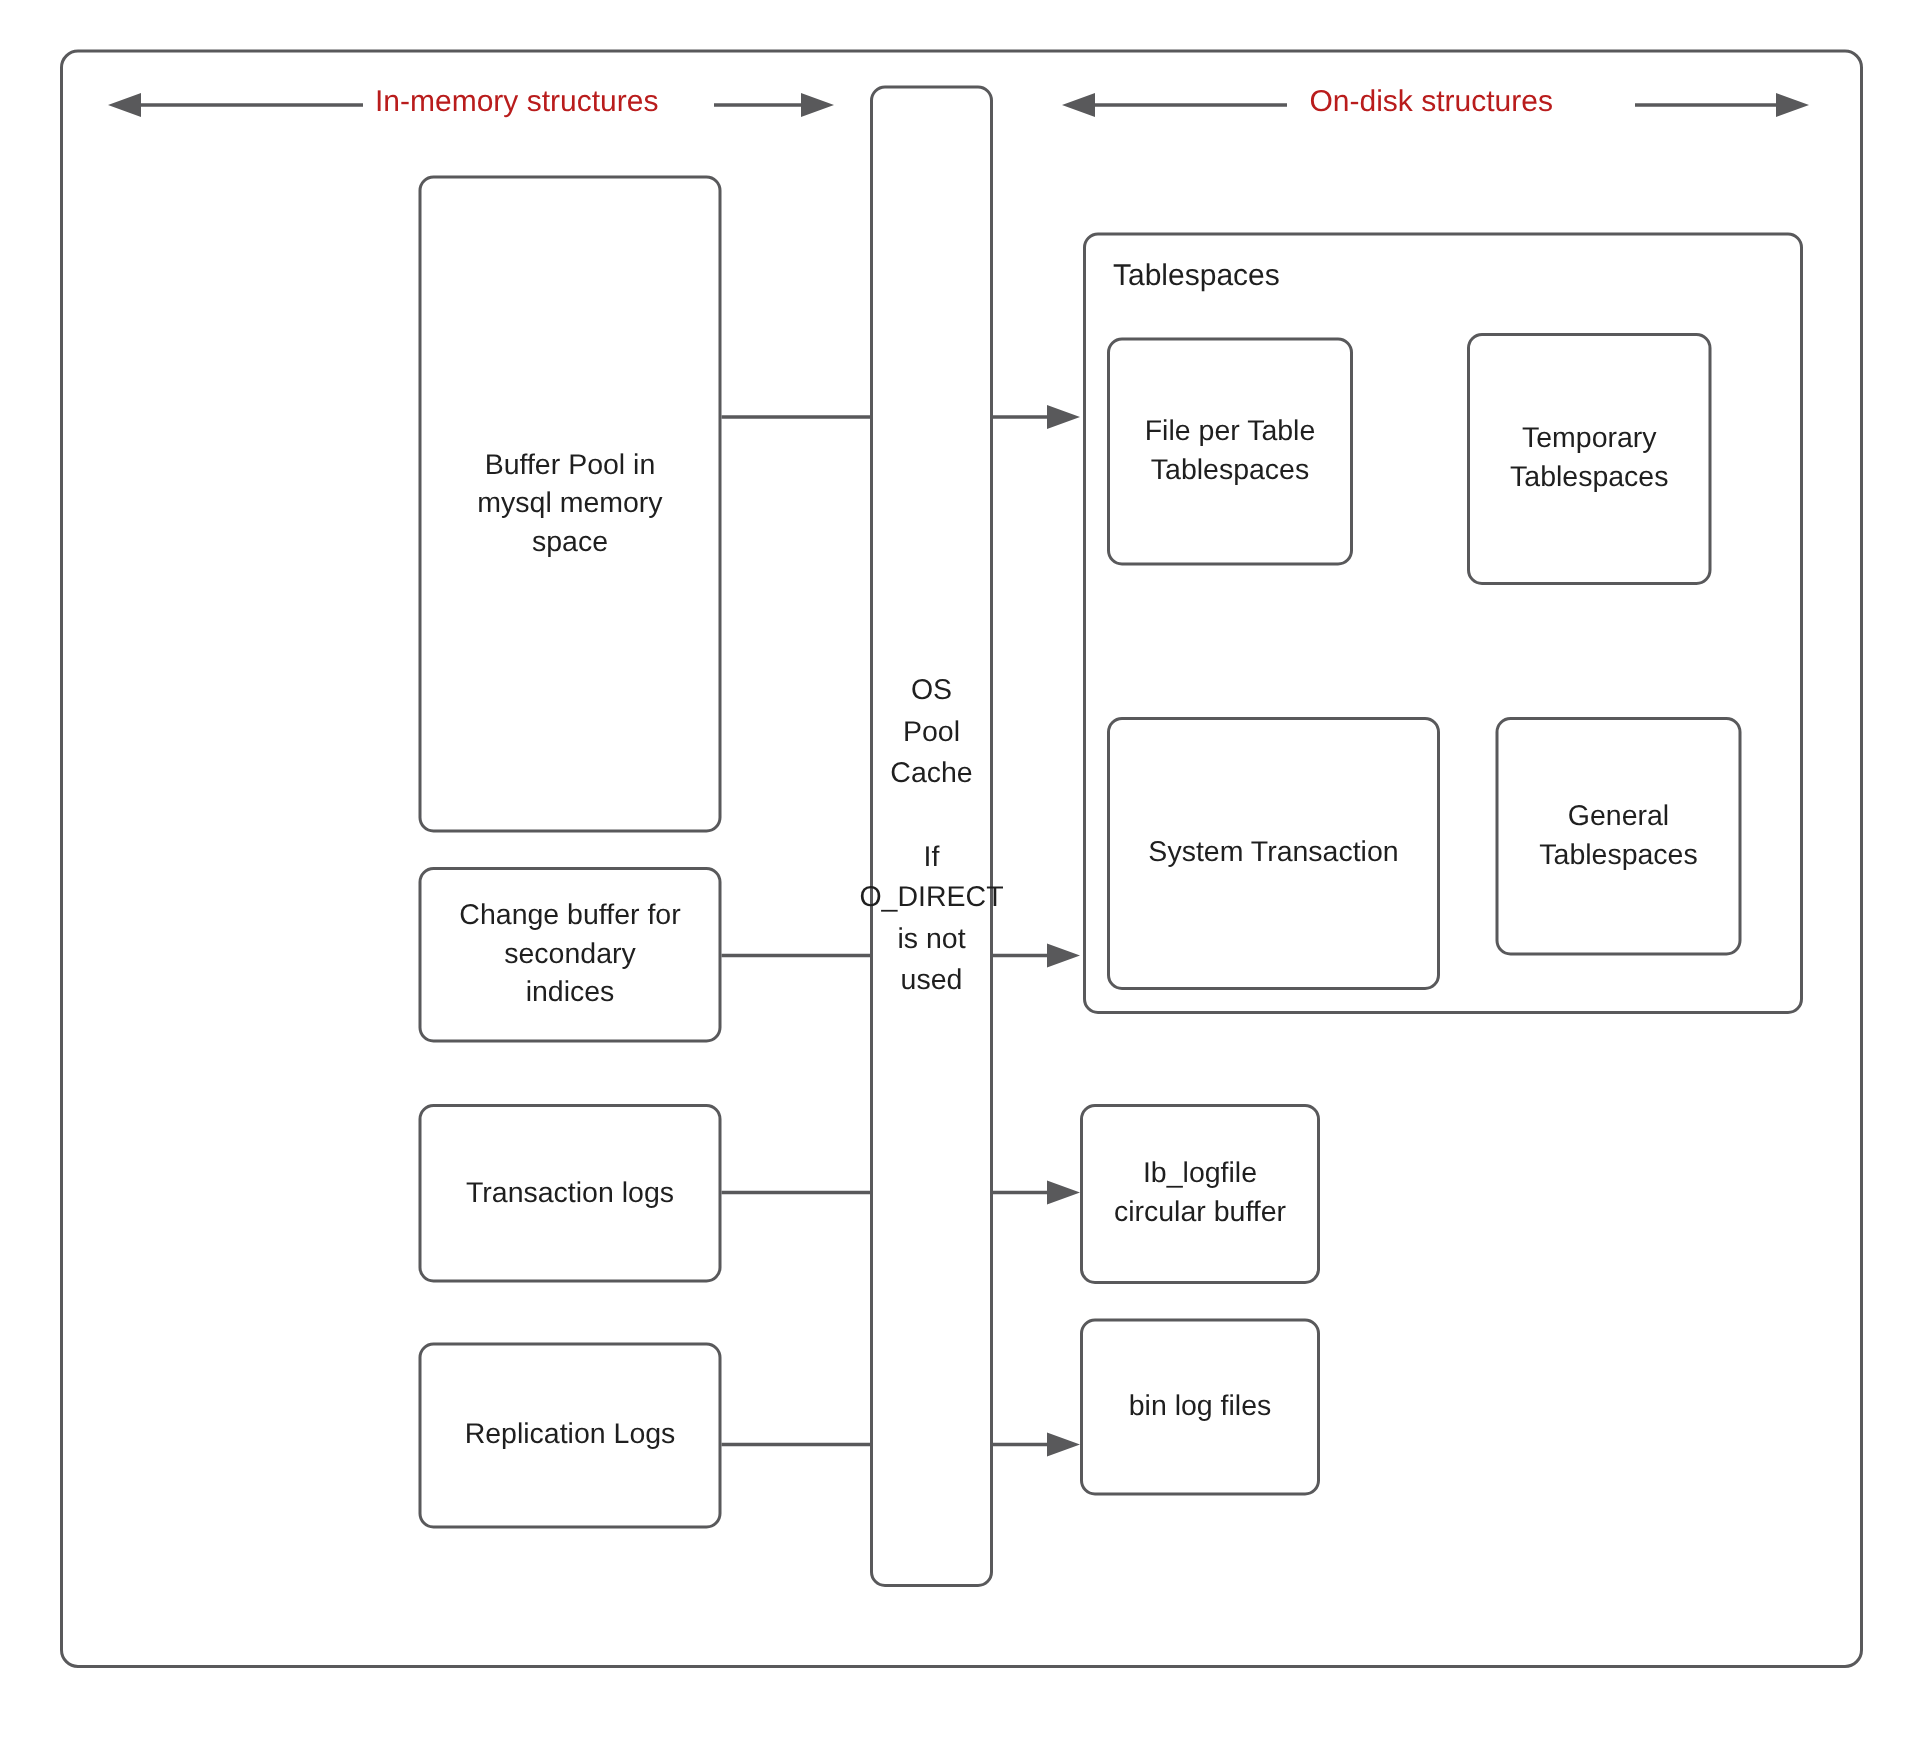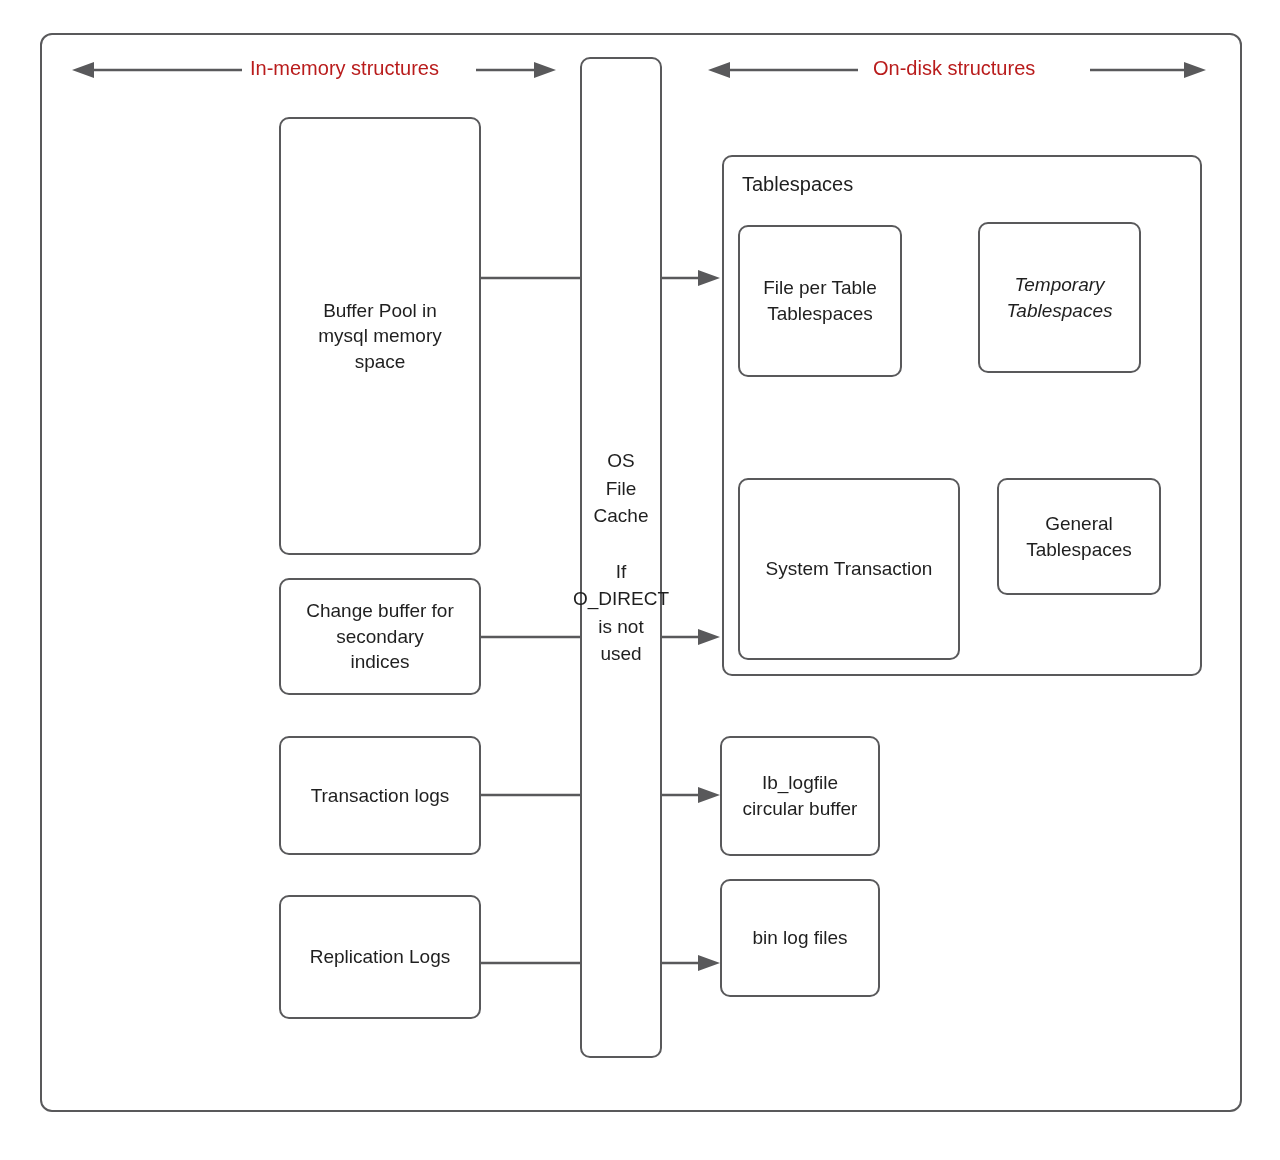--- a/index.html
+++ b/index.html
@@ -147,49 +147,49 @@
   <div class="box" style="left:279px; top:736px; width:202px; height:119px;">
     <span class="label">Transaction logs</span>
   </div>
 
   <div class="box" style="left:279px; top:895px; width:202px; height:124px;">
     <span class="label">Replication Logs</span>
   </div>
 
   <div class="box overflow-box" style="left:580px; top:57px; width:82px; height:1001px;">
     <span class="label" style="font-size:19px; line-height:1.45; width:120px;">OS
-File
+Pool
 Cache
 
 If
 O_DIRECT
 is not
 used</span>
   </div>
 
   <div class="box container-box" style="left:722px; top:155px; width:480px; height:521px;">
     <span class="label" style="font-size:20px;">Tablespaces</span>
   </div>
 
   <div class="box" style="left:738px; top:225px; width:164px; height:152px;">
     <span class="label">File per Table
 Tablespaces</span>
   </div>
 
-  <div class="box" style="left:978px; top:222px; width:163px; height:151px;font-style:italic;">
+  <div class="box" style="left:978px; top:222px; width:163px; height:168px;">
     <span class="label">Temporary
 Tablespaces</span>
   </div>
 
 
   <div class="box" style="left:738px; top:478px; width:222px; height:182px;">
     <span class="label">System Transaction</span>
   </div>
 
-  <div class="box" style="left:997px; top:478px; width:164px; height:117px;">
+  <div class="box" style="left:997px; top:478px; width:164px; height:159px;">
     <span class="label">General
 Tablespaces</span>
   </div>
 
   <div class="box" style="left:720px; top:736px; width:160px; height:120px;">
     <span class="label">Ib_logfile
 circular buffer</span>
   </div>
 
   <div class="box" style="left:720px; top:879px; width:160px; height:118px;">

